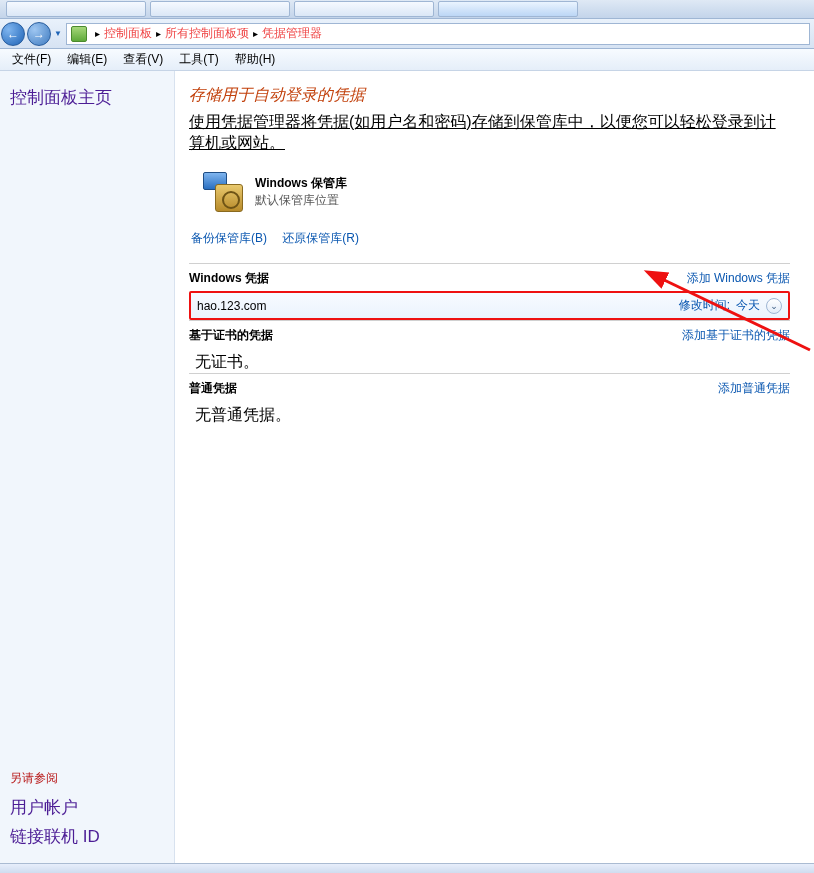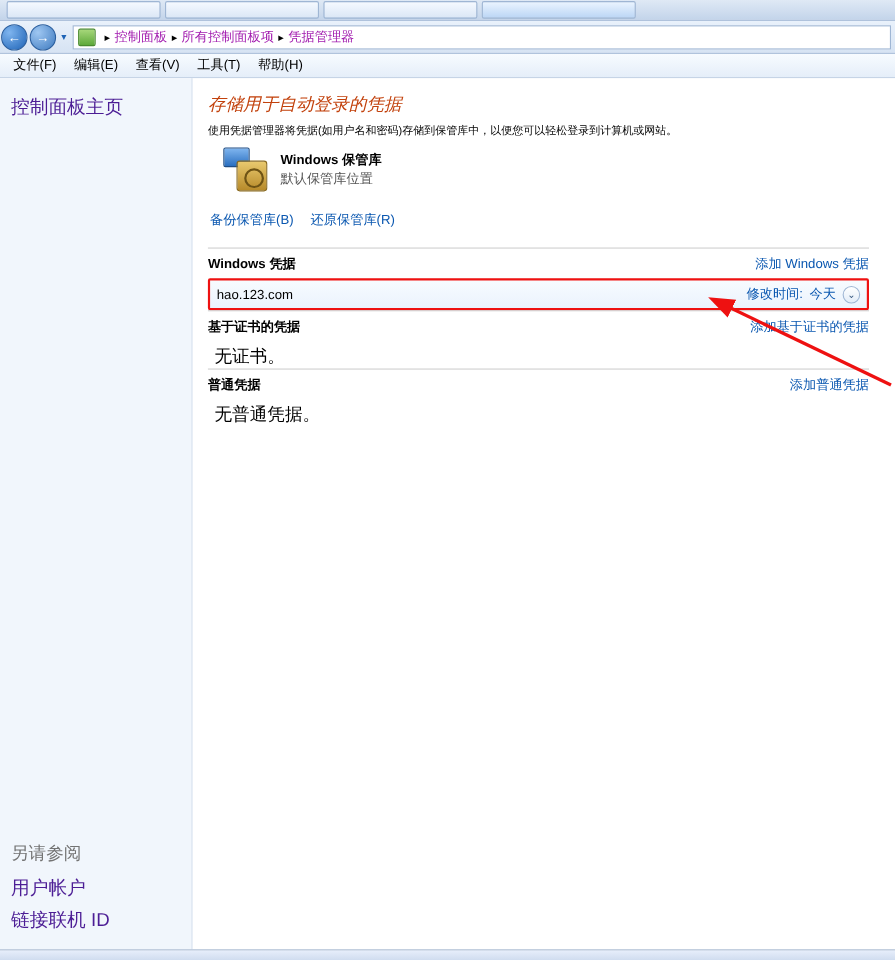--- a/index.html
+++ b/index.html
@@ -50,21 +50,21 @@
     background: #fff; border: 1px solid #9fb6d4;
     display: flex; align-items: center; padding: 0 4px;
     font-size: 12px; color: #000;
   }
   .addr-icon {
     width: 16px; height: 16px; margin-right: 4px;
     background: linear-gradient(#a6d77a,#5ea93a);
     border: 1px solid #4a8a2e; border-radius: 2px;
   }
   .crumb-sep { margin: 0 4px; color: #000; font-size: 10px; }
-  .crumb { color: #a21caf; }
+  .crumb { color: #ef4444; }
 
   
   .menubar {
     height: 22px;
     background: linear-gradient(#f7fbff,#e5eef9);
     border-bottom: 1px solid #c6d4e6;
     display: flex; align-items: flex-start;
     padding-left: 4px;
   }
   .menu-item { padding: 2px 8px; font-size: 12px; }
@@ -74,29 +74,29 @@
   .sidebar {
     width: 175px;
     background: #f1f6fc;
     border-right: 1px solid #d8e2ef;
     padding: 12px 10px;
     display: flex; flex-direction: column;
     position: relative;
   }
   .side-link { color: #4c1d95; font-size: 17px; padding: 3px 0; cursor: pointer; }
   .side-bottom { position: absolute; bottom: 12px; left: 10px; right: 10px; }
-  .side-heading { color: #737373; font-size: 16px; margin-bottom: 6px; }
+  .side-heading { color: #b91c1c; font-size: 12px; margin-bottom: 6px; }
 
   .content {
     flex: 1;
     padding: 14px 24px 14px 14px;
     overflow-y: auto;
   }
   .page-title { color: #c2410c; font-size: 16px; margin-bottom: 6px; font-style: italic; }
-  .page-desc { font-size: 10px; margin-bottom: 8px; }
+  .page-desc { font-size: 16px; margin-bottom: 18px; text-decoration: underline; }
 
   .vault-row { display: flex; align-items: center; gap: 12px; margin: 6px 0 18px 14px; }
   .vault-icon {
     width: 40px; height: 40px; position: relative;
   }
   .vault-icon .safe {
     position: absolute; bottom: 0; right: 0; width: 28px; height: 28px;
     background: linear-gradient(#e9c96e,#b78a2a);
     border: 1px solid #8a6a1f; border-radius: 3px;
   }

